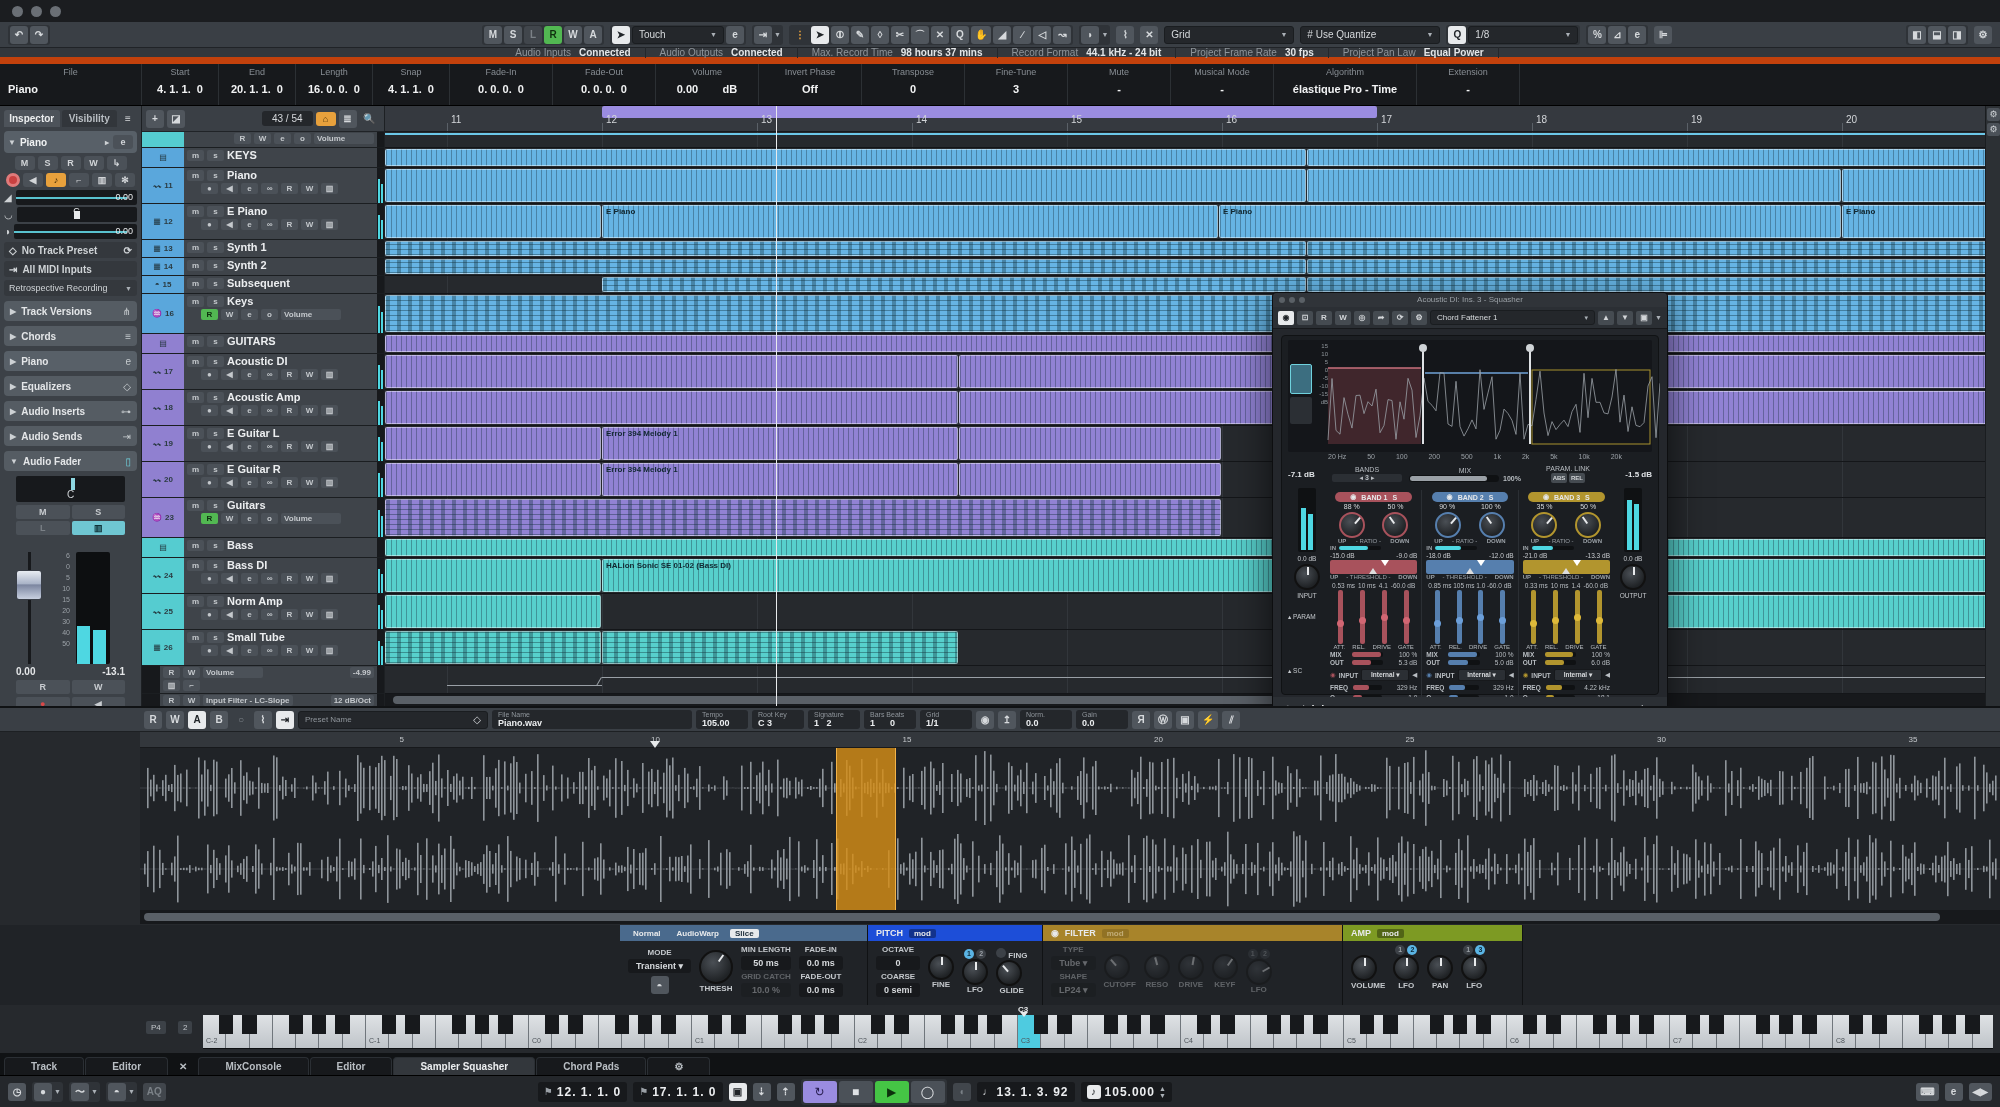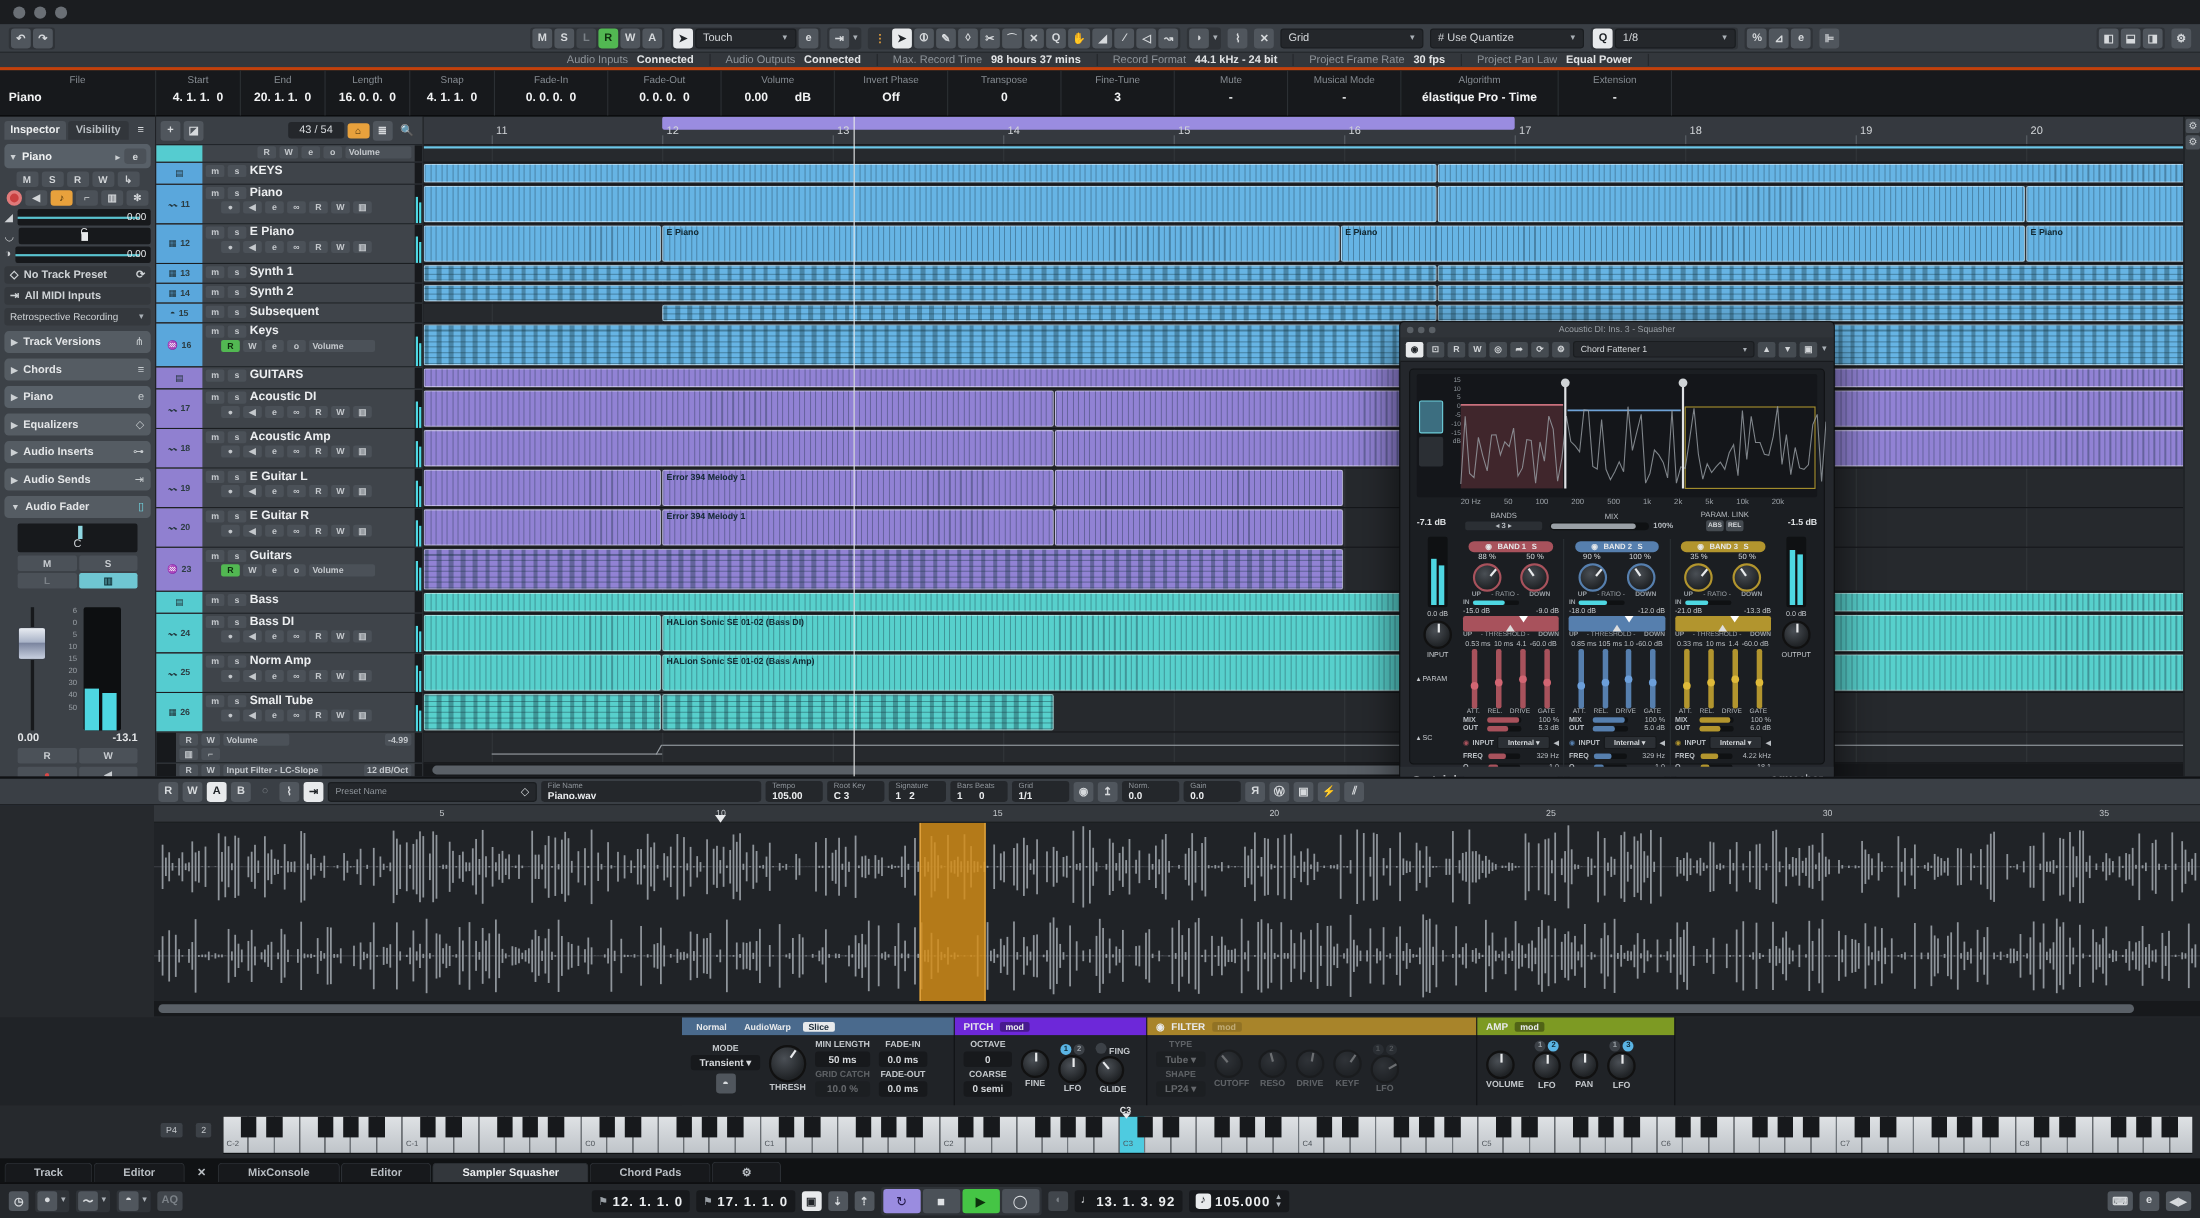--- a/index.html
+++ b/index.html
@@ -19,21 +19,21 @@
     display:inline-flex; align-items:center; justify-content:center; font-size:10px; font-weight:bold; padding:0 4px; }
   .btn.dim { color:#7b8187; background:#41464c; }
   .btn.on-green { background:#52b852; color:#10310f; }
   .btn.on-white { background:#e8eaec; color:#202428; }
   .btn.flat { background:transparent; }
   .dd { display:inline-flex; align-items:center; justify-content:space-between; gap:6px; background:#24272b; border:1px solid #1a1d20; border-radius:3px; height:18px; padding:0 6px; color:#d6d9dc; }
   .caret { font-size:7px; color:#aab0b6; }
   .sp { flex:1; }
 
   
-  #statusline { top:48px; left:0; width:2000px; height:16px; background:#33373c; border-bottom:3px solid #c2410c; display:flex; align-items:center; justify-content:center; gap:0; }
+  #statusline { top:48px; left:0; width:2000px; height:16px; background:#33373c; border-bottom:7px solid #c2410c; display:flex; align-items:center; justify-content:center; gap:0; }
   .st-item { display:flex; gap:8px; padding:0 14px; border-right:1px solid #24272b; }
   .st-label { color:#8f959b; } .st-value { color:#e3e5e7; font-weight:bold; }
 
   
   #infoline { top:64px; left:0; width:2000px; height:42px; background:#17191c; border-bottom:1px solid #000; display:flex; }
   .if-field { border-right:1px solid #2c3034; display:flex; flex-direction:column; }
   .if-label { color:#878d93; font-size:9px; text-align:center; padding-top:3px; }
   .if-value { color:#f2f3f4; font-weight:bold; font-size:11px; text-align:center; margin-top:6px; white-space:pre; }
 
   
@@ -1220,23 +1220,20 @@
             <i class="gridline" style="left: 217px;"></i>
             <i class="gridline" style="left: 372px;"></i>
             <i class="gridline" style="left: 527px;"></i>
             <i class="gridline" style="left: 682px;"></i>
             <i class="gridline" style="left: 837px;"></i>
             <i class="gridline" style="left: 992px;"></i>
             <i class="gridline" style="left: 1147px;"></i>
             <i class="gridline" style="left: 1302px;"></i>
             <i class="gridline" style="left: 1457px;"></i>
             <div class="evt cyan wave" style="left: -5.68434e-14px; width: 216px;"></div>
-            <div class="evt cyan wave" style="left: 217px; width: 704.25px;">
-              <span class="lbl">HALion Sonic SE 01-02 (Bass Amp)</span>
-            </div>
             <div class="evt cyan wave" style="left: 922.25px; width: 696.5px;"></div>
           </div>
           <div class="lane" style="height: 36px;">
             <i class="gridline" style="left: 62px;"></i>
             <i class="gridline" style="left: 217px;"></i>
             <i class="gridline" style="left: 372px;"></i>
             <i class="gridline" style="left: 527px;"></i>
             <i class="gridline" style="left: 682px;"></i>
             <i class="gridline" style="left: 837px;"></i>
             <i class="gridline" style="left: 992px;"></i>
@@ -3055,21 +3052,21 @@
           </div>
           <div class="sp-lblgrp">
             <div>FADE-IN</div>
             <div class="sp-val">0.0 ms</div>
             <div style="margin-top:2px">FADE-OUT</div>
             <div class="sp-val">0.0 ms</div>
           </div>
         </div>
       </div>
       <div class="sp-box" style="width: 175px;">
-        <div class="sp-head" style="background: #6d28d9;">
+        <div class="sp-head" style="background: #1d4ed8;">
           <b>PITCH</b>
           <span class="sp-tag">mod</span>
         </div>
         <div class="sp-body">
           <div class="sp-lblgrp">
             <div>OCTAVE</div>
             <div class="sp-val">0</div>
             <div style="margin-top:2px">COARSE</div>
             <div class="sp-val">0 semi</div>
           </div>

